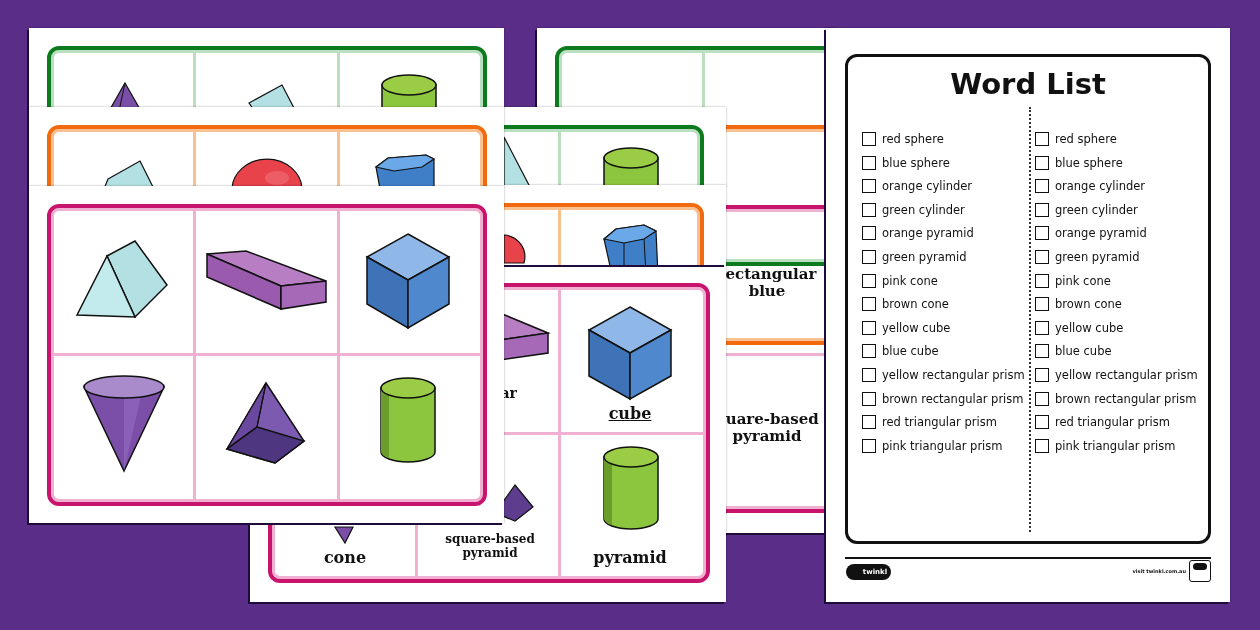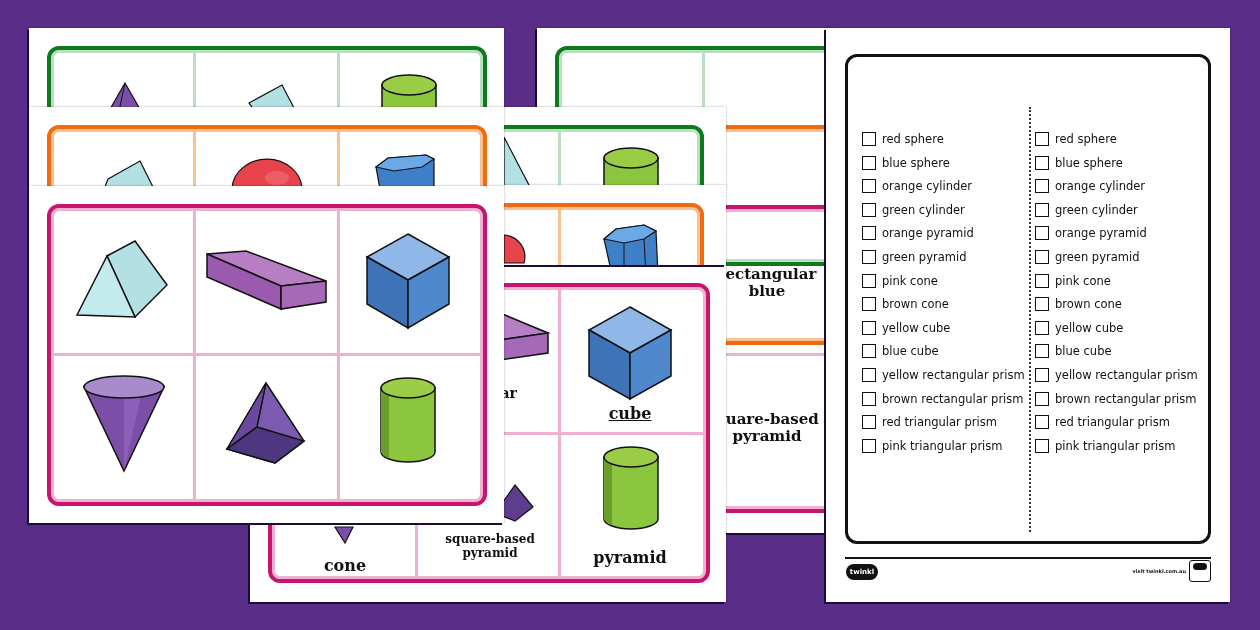--- a/index.html
+++ b/index.html
@@ -52,21 +52,21 @@
   <svg class="shape" style="left:337px;top:40px;" width="86" height="96" viewBox="0 0 86 96">
     <polygon points="43,2 84,25 43,48 2,25" fill="#8fb8e8" stroke="#111" stroke-width="1.5"></polygon>
     <polygon points="2,25 43,48 43,94 2,71" fill="#3f73b8" stroke="#111" stroke-width="1.5"></polygon>
     <polygon points="43,48 84,25 84,71 43,94" fill="#4f88cc" stroke="#111" stroke-width="1.5"></polygon>
   </svg>
   <div class="label" style="left:320px;top:140px;width:120px;font-size:16px;text-decoration:underline;">cube</div>
 
   <svg class="shape" style="left:85px;top:262px;" width="20" height="20" viewBox="0 0 20 20">
     <polygon points="0,0 18,0 10,16" fill="#7b4fa8" stroke="#111" stroke-width="1.2"></polygon>
   </svg>
-  <div class="label" style="left:40px;top:284px;width:110px;font-size:16px;margin-top:8px;">cone</div>
+  <div class="label" style="left:40px;top:284px;width:110px;font-size:16px;">cone</div>
 
   <svg class="shape" style="left:245px;top:220px;" width="40" height="40" viewBox="0 0 40 40">
     <polygon points="20,0 38,22 20,36 0,28" fill="#5e3c8e" stroke="#111" stroke-width="1.2"></polygon>
   </svg>
   <div class="label" style="left:180px;top:268px;width:120px;font-size:12px;">
       <div>square-based</div>
       <div>pyramid</div>
     </div>
 
   <svg class="shape" style="left:352px;top:180px;" width="58" height="86" viewBox="0 0 58 86">
@@ -174,20 +174,21 @@
 
   <svg class="shape" style="left:350px;top:190px;" width="58" height="88" viewBox="0 0 58 88">
     <path d="M2,12 L2,76 A27,10 0 0 0 56,76 L56,12 Z" fill="#8cc63f" stroke="#111" stroke-width="1.5"></path>
     <path d="M2,12 L2,76 A27,10 0 0 0 10,82 L10,18 Z" fill="#6b9d2a"></path>
     <ellipse cx="29" cy="12" rx="27" ry="10" fill="#9acd45" stroke="#111" stroke-width="1.5"></ellipse>
   </svg>
 </div>
 
 <div class="sheet" style="left:826px;top:28px;width:404px;height:574px;">
   <div style="position:absolute;left:19px;top:26px;width:366px;height:490px;border:3px solid #111;border-radius:12px;box-sizing:border-box;">
+    <div class="wl-title">Word List</div>
     <div style="position:absolute;left:181px;top:50px;height:425px;border-left:2px dotted #333;"></div>
     <div id="wl-left">
         <div class="wl-item" style="left: 14px; top: 72px;">
           <span class="wl-box"></span>
           <span>red sphere</span>
         </div>
         <div class="wl-item" style="left: 14px; top: 95.6px;">
           <span class="wl-box"></span>
           <span>blue sphere</span>
         </div>
@@ -293,18 +294,18 @@
           <span class="wl-box"></span>
           <span>red triangular prism</span>
         </div>
         <div class="wl-item" style="left: 187px; top: 378.8px;">
           <span class="wl-box"></span>
           <span>pink triangular prism</span>
         </div>
       </div>
   </div>
   <div style="position:absolute;left:19px;top:529px;width:366px;height:2px;background:#111;"></div>
-  <div style="position:absolute;left:20px;top:536px;width:32px;height:16px;background:#111;border-radius:8px;color:#fff;font-size:7px;font-weight:bold;text-align:center;line-height:16px;">twinkl</div>
+  <div style="position:absolute;left:20px;top:536px;width:32px;height:16px;background:#111;border-radius:8px;color:#fff;font-size:7px;font-weight:bold;text-align:center;line-height:16px;padding-left:13px;">twinkl</div>
   <div style="position:absolute;left:270px;top:540px;width:90px;font-size:5px;font-weight:bold;color:#111;text-align:right;">visit twinkl.com.au</div>
   <div style="position:absolute;left:363px;top:532px;width:20px;height:20px;border:1.5px solid #111;border-radius:3px;background:#fff;">
     <div style="width:14px;height:7px;background:#111;border-radius:5px;margin:2px auto 0;"></div>
   </div>
 </div>
 
 </body></html>

